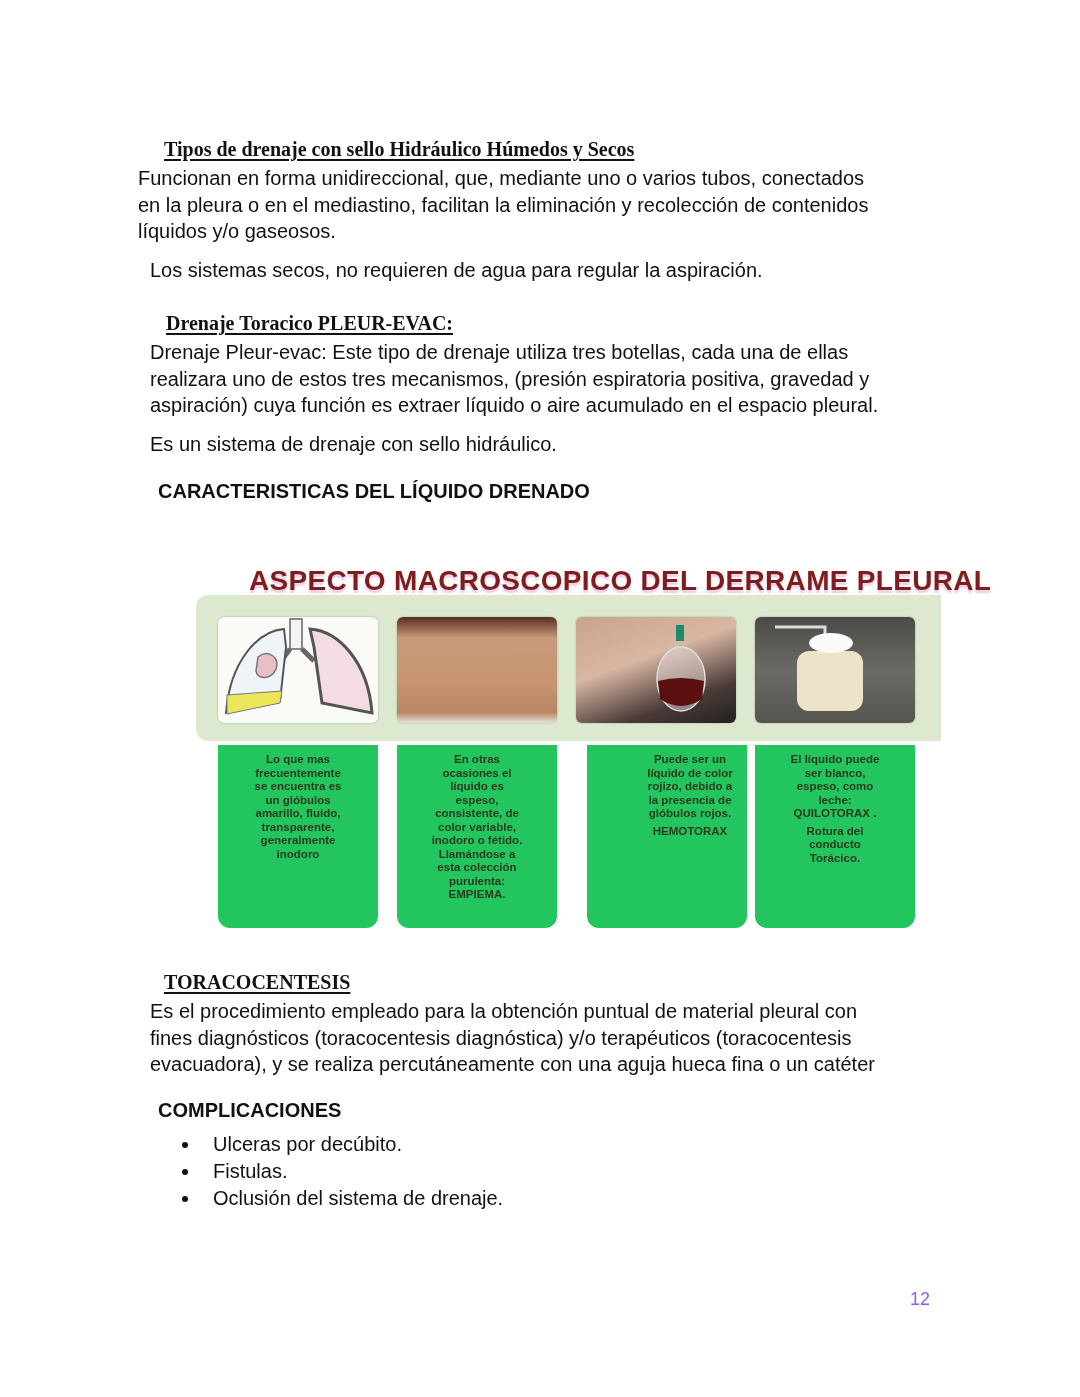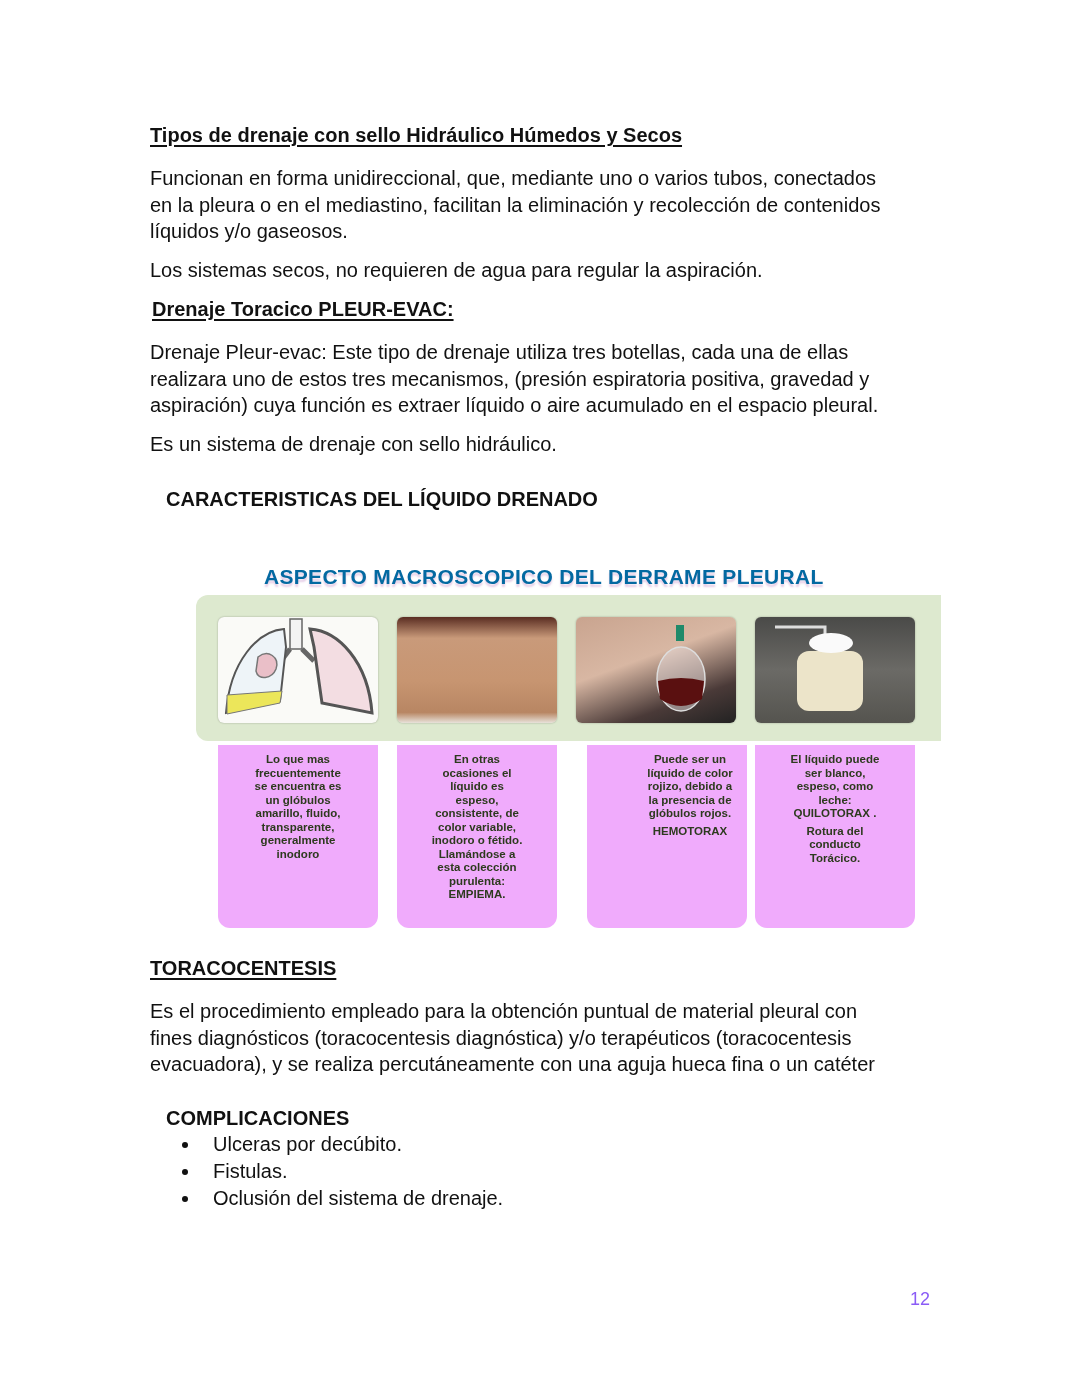--- a/index.html
+++ b/index.html
@@ -2,66 +2,67 @@
 <html><head>
   <meta charset="utf-8">
   <style>
     html, body { margin: 0; padding: 0; background: #ffffff; }
     body {
       width: 1080px; height: 1397px; position: relative; overflow: hidden;
       font-family: "Liberation Sans", sans-serif; color: #111;
     }
     .h-underline {
       position: absolute; font-weight: bold; font-size: 20px;
-      text-decoration: underline; text-underline-offset: 3px; margin: 0;
+      text-decoration: underline; text-underline-offset: 3px; margin: 14px;
       white-space: nowrap;
+      font-family: Liberation Serif, serif;
     }
-    .h-plain { position: absolute; font-weight: bold; font-size: 20px; margin: 16px; white-space: nowrap; }
+    .h-plain { position: absolute; font-weight: bold; font-size: 20px; margin: 8px; white-space: nowrap; }
     .para {
       position: absolute; font-size: 20px; line-height: 26.5px; margin: 0; width: 790px;
     }
     .para .ln { display: block; white-space: nowrap; }
 
     
     .figure { position: absolute; left: 190px; top: 555px; width: 745px; height: 380px; }
     .fig-title {
-      position: absolute; left: 74px; top: 10px; font-weight: bold; font-size: 21px;
-      color: #0369a1; letter-spacing: 0.3px; white-space: nowrap;
+      position: absolute; left: 59px; top: 10px; font-weight: bold; font-size: 28px;
+      color: #7f1d1d; letter-spacing: 0.3px; white-space: nowrap;
       text-shadow: 0 3px 2px rgba(155,58,160,0.25);
     }
     .fig-band {
       position: absolute; left: 6px; top: 40px; width: 745px; height: 146px;
       background: #dde9cf; border-radius: 12px 0 0 12px;
     }
     .panel-img {
       position: absolute; top: 62px; width: 160px; height: 106px; border-radius: 6px;
       overflow: hidden; box-shadow: 0 0 2px rgba(0,0,0,0.3);
     }
     .card {
       position: absolute; top: 190px; width: 160px; height: 183px;
-      background: #f0abfc; border-radius: 0 0 12px 12px;
+      background: #22c55e; border-radius: 0 0 12px 12px;
       font-weight: bold; font-size: 11.5px; line-height: 13.5px; color: #2d3a1e;
       text-align: center; padding-top: 8px; box-sizing: border-box;
     }
     .card .ln { display: block; white-space: nowrap; }
     .card .gap { display: block; height: 4px; }
 
     .bullets { position: absolute; left: 175px; top: 1131px; margin: 0; padding: 0; list-style: none; }
     .bullets li { position: relative; font-size: 20px; line-height: 27px; padding-left: 38px; }
     .bullets li .dot {
       position: absolute; left: 7px; top: 11px; width: 6px; height: 6px; border-radius: 50%; background: #111;
     }
     .bullets li .ln { display: block; white-space: nowrap; }
     .page-num { position: absolute; right: 150px; top: 1289px; font-size: 18px; color: #8b5cf6; }
   </style>
 </head>
 <body>
 
 <h2 class="h-underline" style="left:150px; top:124px;">Tipos de drenaje con sello Hidráulico Húmedos y Secos</h2>
-<p class="para" style="left:150px; top:165px;">
+<p class="para" style="left:138px; top:165px;">
   <span class="ln">Funcionan en forma unidireccional, que, mediante uno o varios tubos, conectados</span>
   <span class="ln">en la pleura o en el mediastino, facilitan la eliminación y recolección de contenidos</span>
   <span class="ln">líquidos y/o gaseosos.</span>
 </p>
 <p class="para" style="left:150px; top:257px;">Los sistemas secos, no requieren de agua para regular la aspiración.</p>
 
 <h2 class="h-underline" style="left:152px; top:298px;">Drenaje Toracico PLEUR-EVAC:</h2>
 <p class="para" style="left:150px; top:339px;">
   <span class="ln">Drenaje Pleur-evac: Este tipo de drenaje utiliza tres botellas, cada una de ellas</span>
   <span class="ln">realizara uno de estos tres mecanismos, (presión espiratoria positiva, gravedad y</span>

